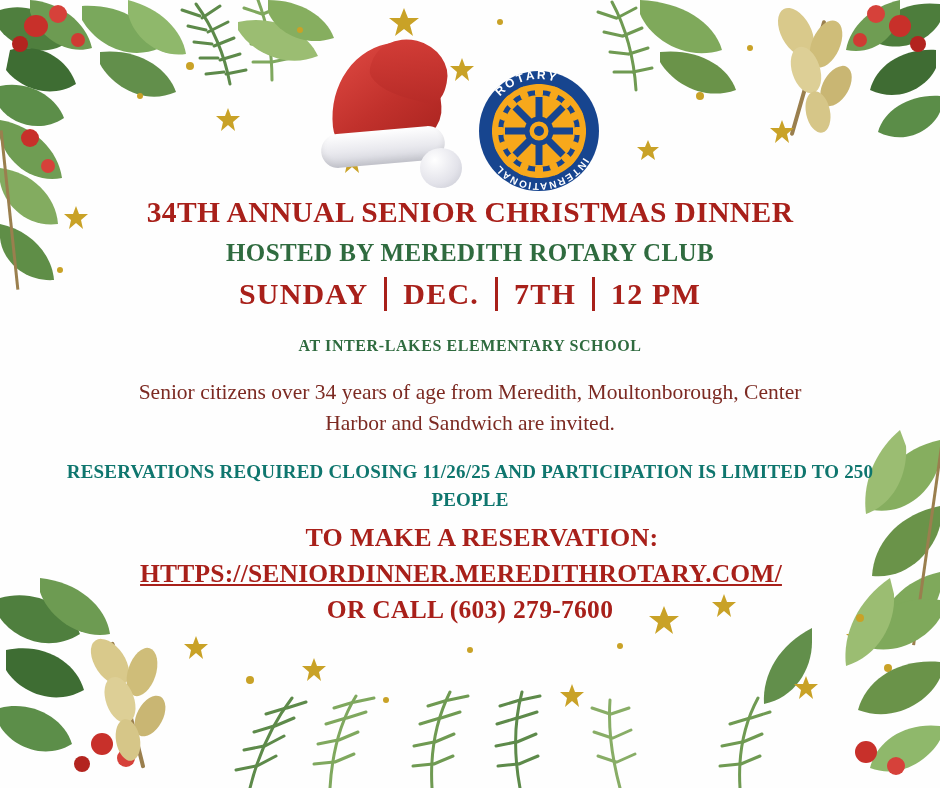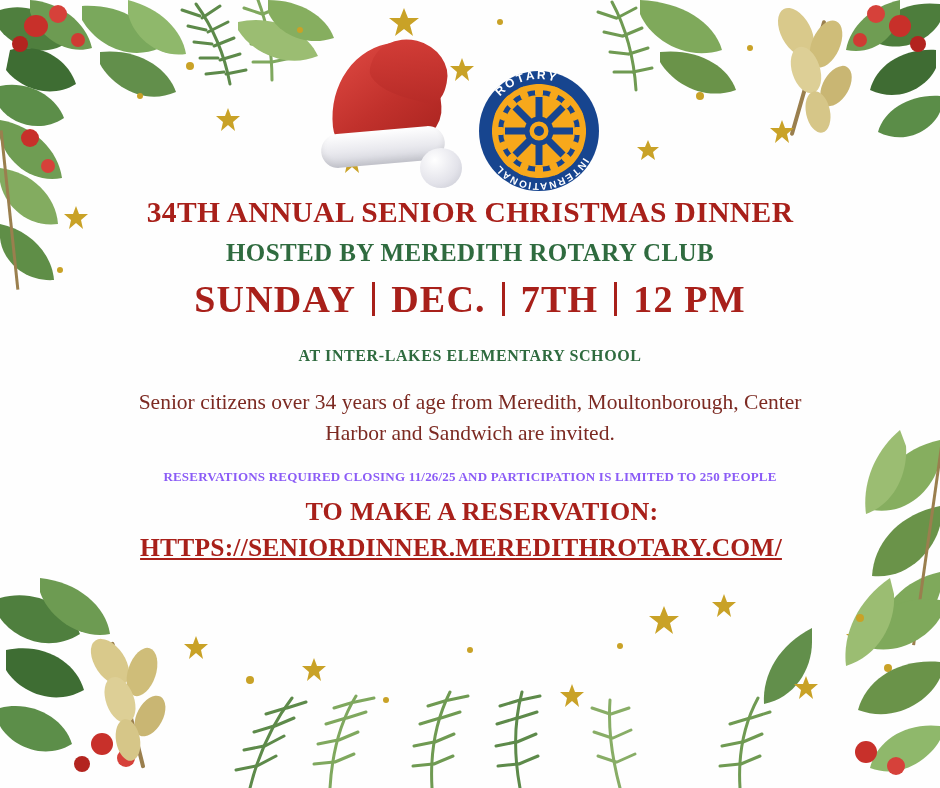--- a/index.html
+++ b/index.html
@@ -129,21 +129,21 @@
   .datebar {
     display: flex;
     justify-content: center;
     align-items: center;
     gap: 0;
     margin: 0 0 26px 0;
   }
   .datebar .seg {
     font-family: "Liberation Serif", serif;
     font-weight: bold;
-    font-size: 38px;
+    font-size: 30px;
     color: #a8201a;
     letter-spacing: 1.2px;
     padding: 0 16px;
     text-transform: uppercase;
   }
   .datebar .divider {
     width: 3px;
     height: 34px;
     background: #a8201a;
   }
@@ -160,22 +160,22 @@
     font-family: "Liberation Serif", serif;
     font-size: 21.5px;
     color: #7c2a22;
     line-height: 1.42;
     margin: 0 auto 20px auto;
     width: 720px;
   }
   .t-reserve {
     font-family: "Liberation Serif", serif;
     font-weight: bold;
-    font-size: 13px;
-    color: #8b5cf6;
+    font-size: 19px;
+    color: #0f766e;
     letter-spacing: 0.2px;
     line-height: 1.45;
     margin: 12px auto 10px auto;
     width: 880px;
     text-transform: uppercase;
   }
   .t-cta {
     font-family: "Liberation Serif", serif;
     font-weight: bold;
     font-size: 26px;
@@ -481,16 +481,17 @@
     <h3 class="t-venue">At Inter-Lakes Elementary School</h3>
 
     <p class="t-desc">Senior citizens over 34 years of age from Meredith, Moultonborough, Center Harbor and Sandwich are invited.</p>
 
     <p class="t-reserve">Reservations required closing 11/26/25  and participation is limited to 250 people</p>
 
     <p class="t-cta">To make a reservation:</p>
 
     <a class="t-url" href="#">https://seniordinner.meredithrotary.com/</a>
 
+    <p class="t-phone">Or call (603) 279-7600</p>
 
   </div>
 
 </div>
 
 </body></html>

